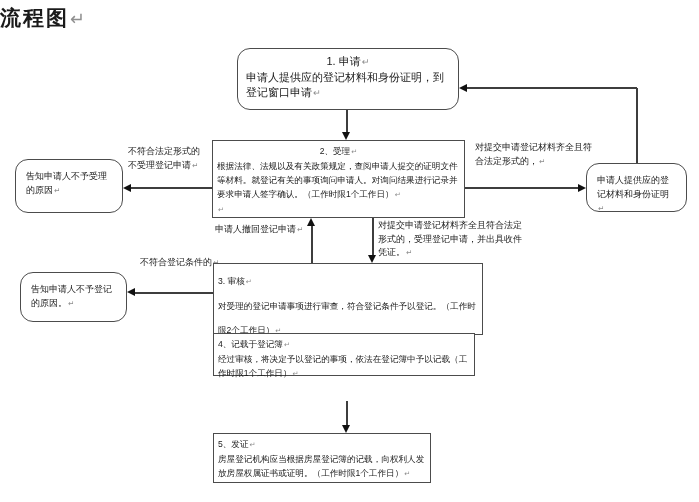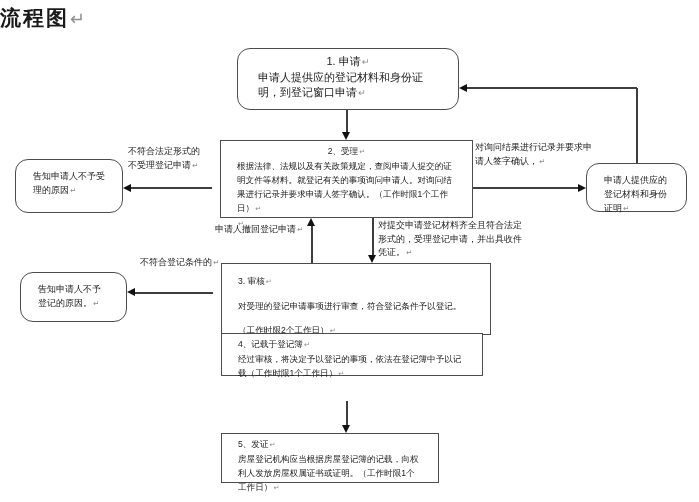--- a/index.html
+++ b/index.html
@@ -2,23 +2,23 @@
 <html><head>
 <meta charset="utf-8">
 <style>
   html,body{margin:0;padding:0;background:#fff;}
   .stage{position:relative;width:699px;height:502px;background:#ffffff;overflow:hidden;
          font-family:"Liberation Sans",sans-serif;color:#1a1a1a;}
   .page-title{position:absolute;top:4px;left:0;width:699px;
               font-size:21px;font-weight:bold;letter-spacing:2px;}
   .box{position:absolute;box-sizing:border-box;border:1.5px solid #4c4c4c;background:#fff;}
   .rounded{border-radius:13px;}
-  .main{font-size:8.6px;line-height:14px;padding:3px 16px;margin-left:8px;}
-  .apply{font-size:11px;line-height:15px;padding:5px 20px;}
-  .side{font-size:9px;line-height:14px;padding:9px 17px;}
+  .main{font-size:8.6px;line-height:14px;padding:3px 4px;}
+  .apply{font-size:11px;line-height:15px;padding:5px 8px;}
+  .side{font-size:9px;line-height:14px;padding:9px 10px;}
   .bt{white-space:nowrap;}
   .center{text-align:center;}
   .lbl{position:absolute;font-size:9px;line-height:13.5px;}
   .ln{position:absolute;background:#3e3e3e;}
   .ah{position:absolute;width:0;height:0;}
   .ah-down{border-left:4px solid transparent;border-right:4px solid transparent;border-top:8px solid #111;}
   .ah-up{border-left:4px solid transparent;border-right:4px solid transparent;border-bottom:8px solid #111;}
   .ah-left{border-top:4px solid transparent;border-bottom:4px solid transparent;border-right:8px solid #111;}
   .ah-right{border-top:4px solid transparent;border-bottom:4px solid transparent;border-left:8px solid #111;}
   .pc{color:#8f8f8f;font-size:0.85em;margin-left:1px;font-weight:normal;}
@@ -45,21 +45,21 @@
   <div class="ah ah-left" style="left:123px;top:184px"></div>
   <div class="ah ah-right" style="left:578px;top:184px"></div>
   <div class="ah ah-left" style="left:459px;top:84px"></div>
   <div class="ah ah-down" style="left:368px;top:255px"></div>
   <div class="ah ah-up" style="left:307px;top:218px"></div>
   <div class="ah ah-left" style="left:127px;top:288px"></div>
   <div class="ah ah-down" style="left:342px;top:345px"></div>
   <div class="ah ah-down" style="left:342px;top:425px"></div>
 
   <div class="lbl" style="left:128px;top:145px;width:78px"><span>不符合法定形式的不受理登记申请</span><span class="pc">↵</span></div>
-  <div class="lbl" style="left:475px;top:141px;width:124px"><span>对询问结果进行记录并要求申请人签字确认，</span><span class="pc">↵</span></div>
+  <div class="lbl" style="left:475px;top:141px;width:124px"><span>对提交申请登记材料齐全且符合法定形式的，</span><span class="pc">↵</span></div>
   <div class="lbl" style="left:215px;top:223px"><span>申请人撤回登记申请</span><span class="pc">↵</span></div>
   <div class="lbl" style="left:378px;top:219px;width:150px"><span>对提交申请登记材料齐全且符合法定形式的，受理登记申请，并出具收件凭证。</span><span class="pc">↵</span></div>
   <div class="lbl" style="left:140px;top:256px"><span>不符合登记条件的</span><span class="pc">↵</span></div>
 
   <div class="box rounded apply" style="left:237px;top:48px;width:222px;height:62px">
     <div class="bt center"><span>1. 申请</span><span class="pc">↵</span></div>
     <div><span>申请人提供应的登记材料和身份证明，到登记窗口申请</span><span class="pc">↵</span></div>
   </div>
 
   <div class="box main" style="left:212px;top:140px;width:253px;height:78px">

